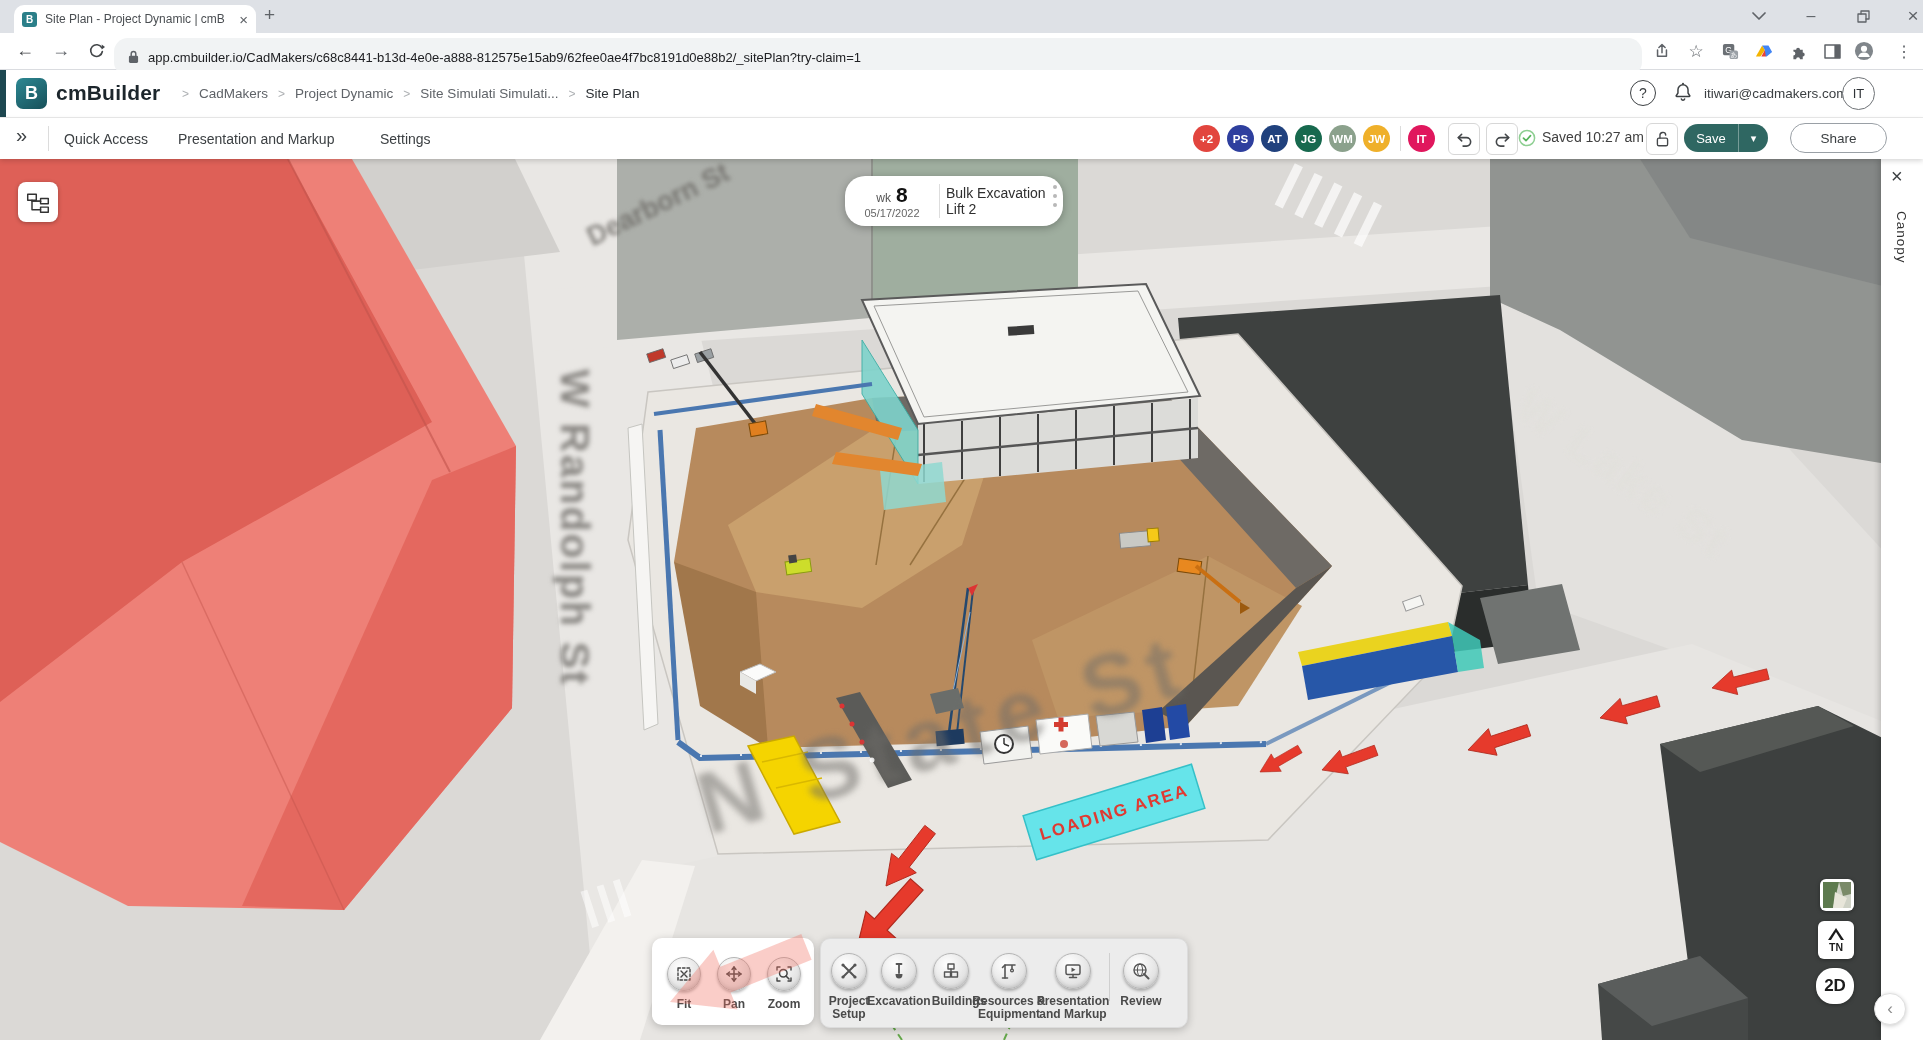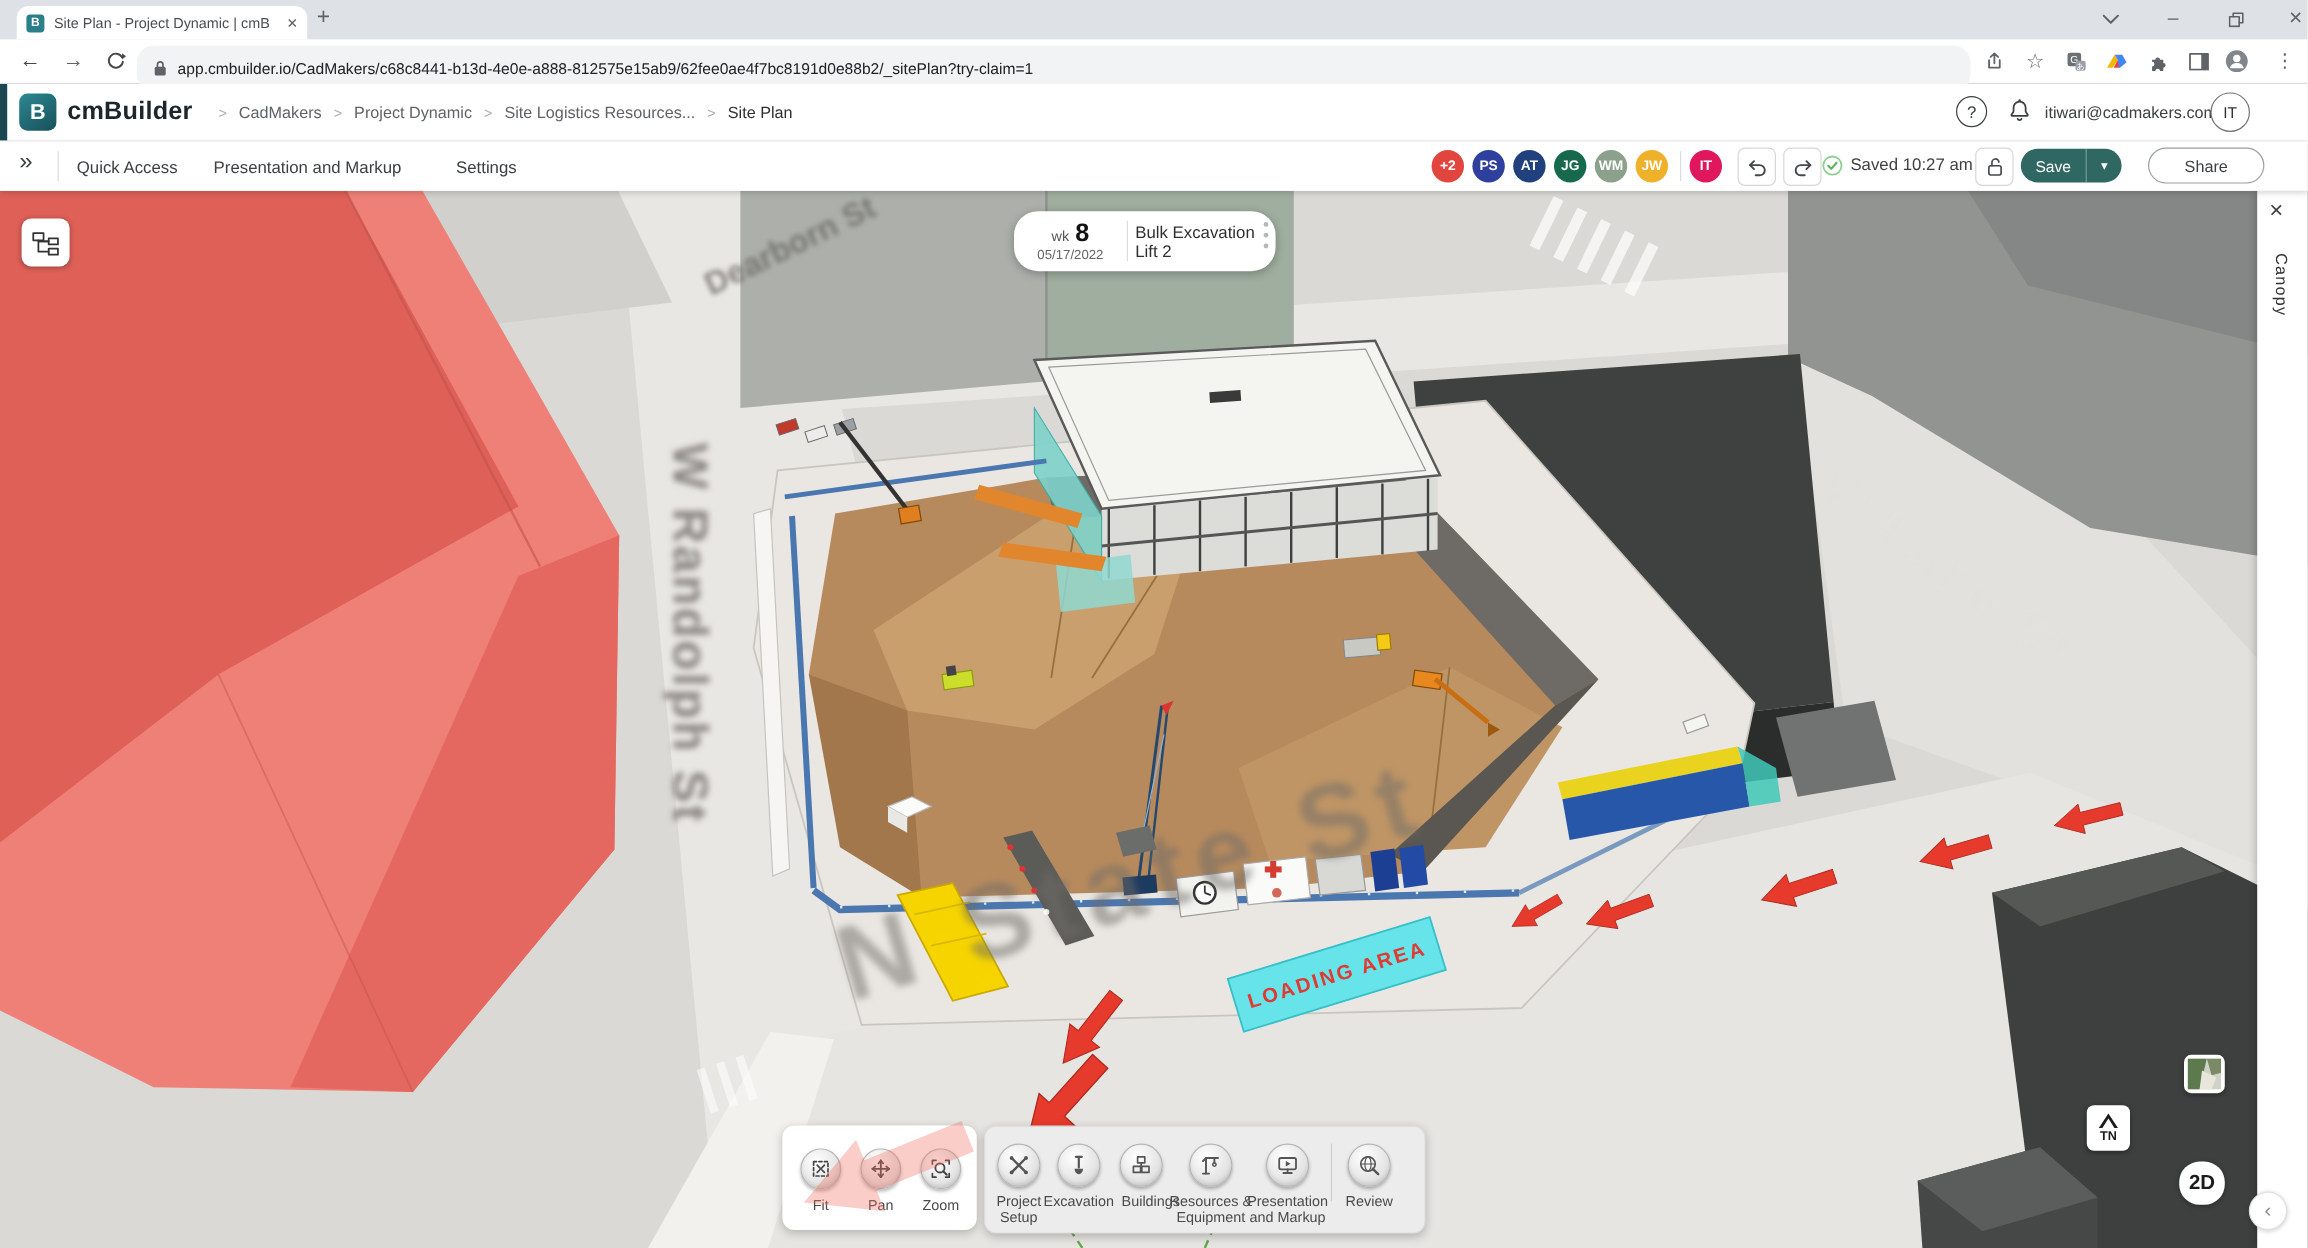--- a/index.html
+++ b/index.html
@@ -82,39 +82,39 @@
       box-shadow:0 2px 8px rgba(0,0,0,.28);padding:7px 0;box-sizing:border-box;}
   .assignrow{display:flex;align-items:center;gap:8px;padding:4px 8px;}
   .assignrow .av2{width:24px;height:24px;border-radius:50%;color:#fff;font-size:10.5px;font-weight:bold;
       display:flex;align-items:center;justify-content:center;flex:0 0 auto;}
   .assignname{font-size:14.5px;color:#1f1f1f;white-space:nowrap;}
   
   .treebtn{left:18px;top:23px;width:40px;height:40px;background:#fff;border-radius:8px;
       box-shadow:0 1px 4px rgba(0,0,0,.3);display:flex;align-items:center;justify-content:center;}
   .mapthumb{left:1820px;top:720px;width:34px;height:32px;border-radius:6px;background:#fff;
       box-shadow:0 1px 4px rgba(0,0,0,.35);display:flex;align-items:center;justify-content:center;}
-  .tnbtn{left:1739px;top:762px;width:36px;height:38px;border-radius:6px;background:#fff;
+  .tnbtn{left:1818px;top:762px;width:36px;height:38px;border-radius:6px;background:#fff;
       box-shadow:0 1px 4px rgba(0,0,0,.35);display:flex;flex-direction:column;align-items:center;justify-content:center;}
   .tnbtn .tri{width:0;height:0;border-left:8px solid transparent;border-right:8px solid transparent;
       border-bottom:12px solid #1c1c1c;position:relative;}
   .tnbtn .tri::after{content:"";position:absolute;left:-5px;top:4px;width:0;height:0;
       border-left:5px solid transparent;border-right:5px solid transparent;border-bottom:8px solid #fff;}
   .tnbtn .tntxt{font-size:10.5px;font-weight:bold;color:#1c1c1c;margin-top:1px;}
   .btn2d{left:1816px;top:809px;width:38px;height:36px;border-radius:17px;background:#fff;
       box-shadow:0 1px 4px rgba(0,0,0,.35);display:flex;align-items:center;justify-content:center;
       font-size:17px;font-weight:bold;color:#1c1c1c;}
   .canopystrip{left:1881px;top:0;width:42px;height:881px;background:#fff;z-index:6;
       box-shadow:-2px 0 6px rgba(0,0,0,.18);}
   .canopyx{left:10px;top:6px;font-size:20px;color:#3c4043;}
   .canopyttl{left:13px;top:52px;writing-mode:vertical-rl;font-size:13.5px;color:#333;letter-spacing:1px;}
   .collapsebtn{left:1874px;top:834px;width:30px;height:30px;border-radius:50%;background:#fff;
       border:1px solid #e0e0e0;box-shadow:0 1px 4px rgba(0,0,0,.2);display:flex;align-items:center;
       justify-content:center;font-size:17px;color:#8a8a8a;z-index:7;}
   
-  .toolcard{background:#fff;border-radius:10px;box-shadow:0 2px 8px rgba(0,0,0,.22);}
+  .toolcard{background:#fff;border-radius:10px;box-shadow:0 2px 8px rgba(0,0,0,.22);font-weight:bold;}
   .card1{left:652px;top:779px;width:162px;height:87px;}
   .card2{left:820px;top:779px;width:368px;height:90px;background:#ececec;border:1px solid #dcdcdc;box-sizing:border-box;}
   .circbtn{position:absolute;width:34px;height:34px;border-radius:50%;border:1px solid #b5b5b5;
       background:radial-gradient(circle at 38% 30%,#fff,#e4e4e4 62%,#c9c9c9);
       box-shadow:0 2px 3px rgba(0,0,0,.28), inset 0 -2px 3px rgba(0,0,0,.08);
       display:flex;align-items:center;justify-content:center;box-sizing:border-box;}
   .toollabel{position:absolute;font-size:12px;color:#4a4a4a;text-align:center;line-height:13px;}
   .cdiv{position:absolute;left:288px;top:14px;width:1px;height:48px;background:#cfcfcf;}
   .icon-stroke{stroke:#555;fill:none;stroke-width:1.7;stroke-linecap:round;stroke-linejoin:round;}
 </style>
@@ -207,21 +207,21 @@
   <div class="abs appheader">
     <div class="abs brandbar"></div>
     <div class="abs logocube">B</div>
     <div class="abs brandname">cmBuilder</div>
     <div class="crumbs abs">
       <span class="crumb-sep">&gt;</span>
       <span class="crumb">CadMakers</span>
       <span class="crumb-sep">&gt;</span>
       <span class="crumb">Project Dynamic</span>
       <span class="crumb-sep">&gt;</span>
-      <span class="crumb">Site Logistics Resources...</span>
+      <span class="crumb">Site Simulati Simulati...</span>
       <span class="crumb-sep">&gt;</span>
       <span class="crumb last">Site Plan</span>
     </div>
     <div class="abs helpcircle">?</div>
     <span class="abs" style="left:1672px;top:11px;">
       <svg width="22" height="24" viewBox="0 0 24 26">
           <path d="M12 4 a5.5 5.5 0 0 1 5.5 5.5 V13 l1.8 2.8 a.6.6 0 0 1 -.5 1 H5.2 a.6.6 0 0 1 -.5 -1 L6.5 13 V9.5 A5.5 5.5 0 0 1 12 4 z" class="icon-stroke" style="stroke:#3c4043;stroke-width:1.6"></path>
           <path d="M10.2 19.5 a1.9 1.9 0 0 0 3.6 0" class="icon-stroke" style="stroke:#3c4043;stroke-width:1.6"></path>
           <circle cx="12" cy="2.8" r="1.1" fill="#3c4043"></circle>
         </svg>

